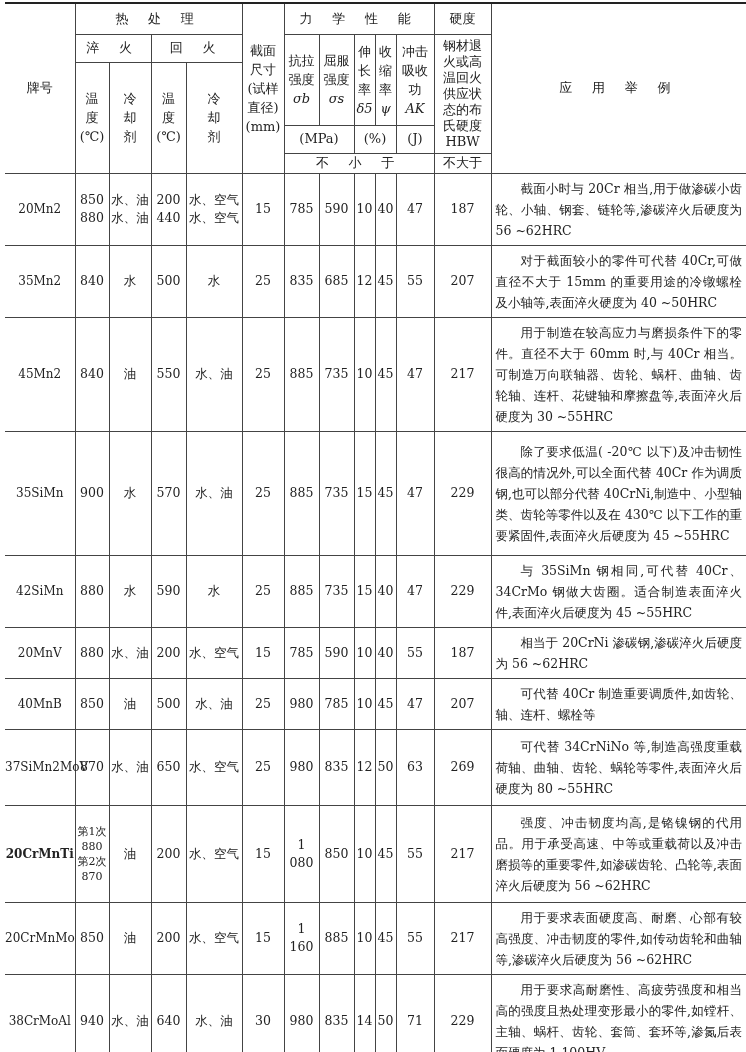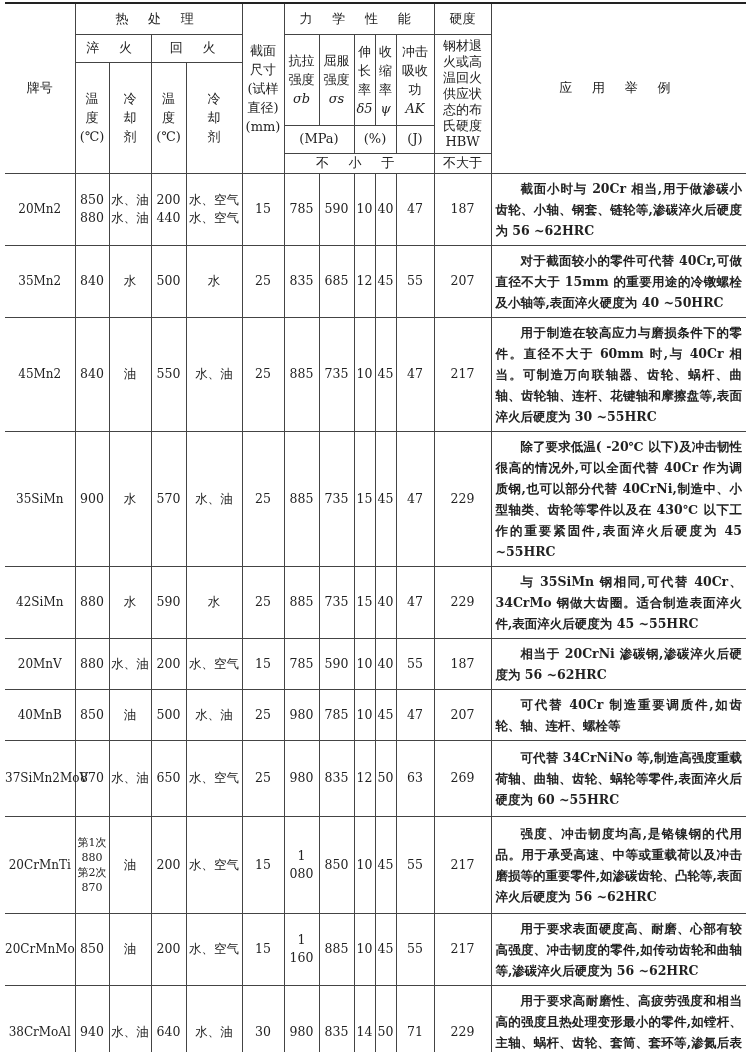--- a/index.html
+++ b/index.html
@@ -6,21 +6,21 @@
   body { width:746px; height:1052px; overflow:hidden; font-family:"DejaVu Serif","Liberation Serif",serif; color:#222; }
   table { position:absolute; left:5px; top:2px; border-collapse:collapse; table-layout:fixed; width:741px; font-size:12.5px; }
   table { border-top:2px solid #222; border-bottom:2px solid #222; }
   td, th { border:1px solid #444; padding:0; text-align:center; vertical-align:middle; font-weight:normal; line-height:18px; }
   tr > :first-child { border-left:none; }
   tr > :last-child { border-right:none; }
   .hdr td { font-size:13px; }
   .spaced { letter-spacing:0.6em; }
   .vtext { line-height:19px; }
   .app { text-align:justify; padding:4px 4px 4px 4px; line-height:21px; font-size:12.5px; vertical-align:middle; }
-  .app span { display:block; text-indent:2em;font-weight:bold; }
+  .app span { display:block; text-indent:2em; }
   .grade { font-size:12px; }
   .small { font-size:11px; line-height:15px; }
   .hbw { line-height:16px; font-size:12.5px; }
   .sym { font-style:italic; font-family:"DejaVu Serif",serif; }
 </style>
 </head>
 <body>
 
 <table>
   <colgroup>
@@ -210,25 +210,25 @@
         <td style="white-space: pre-line;">650</td>
         <td style="white-space: pre-line;">水、空气</td>
         <td style="white-space: pre-line;">25</td>
         <td style="white-space: pre-line;">980</td>
         <td style="white-space: pre-line;">835</td>
         <td style="white-space: pre-line;">12</td>
         <td style="white-space: pre-line;">50</td>
         <td style="white-space: pre-line;">63</td>
         <td style="white-space: pre-line;">269</td>
         <td class="app">
-          <span>可代替 34CrNiNo 等,制造高强度重载荷轴、曲轴、齿轮、蜗轮等零件,表面淬火后硬度为 60 ~55HRC</span>
+          <span>可代替 34CrNiNo 等,制造高强度重载荷轴、曲轴、齿轮、蜗轮等零件,表面淬火后硬度为 80 ~55HRC</span>
         </td>
       </tr>
       <tr style="height: 97px;">
-        <td class="grade" style="white-space: pre-line;">20CrMnTi</td>
+        <td class="grade" style="white-space: pre-line; font-weight: bold;">20CrMnTi</td>
         <td class="small" style="white-space: pre-line;">第1次
 880
 第2次
 870</td>
         <td style="white-space: pre-line;">油</td>
         <td style="white-space: pre-line;">200</td>
         <td style="white-space: pre-line;">水、空气</td>
         <td style="white-space: pre-line;">15</td>
         <td style="white-space: pre-line;">1 080</td>
         <td style="white-space: pre-line;">850</td>

